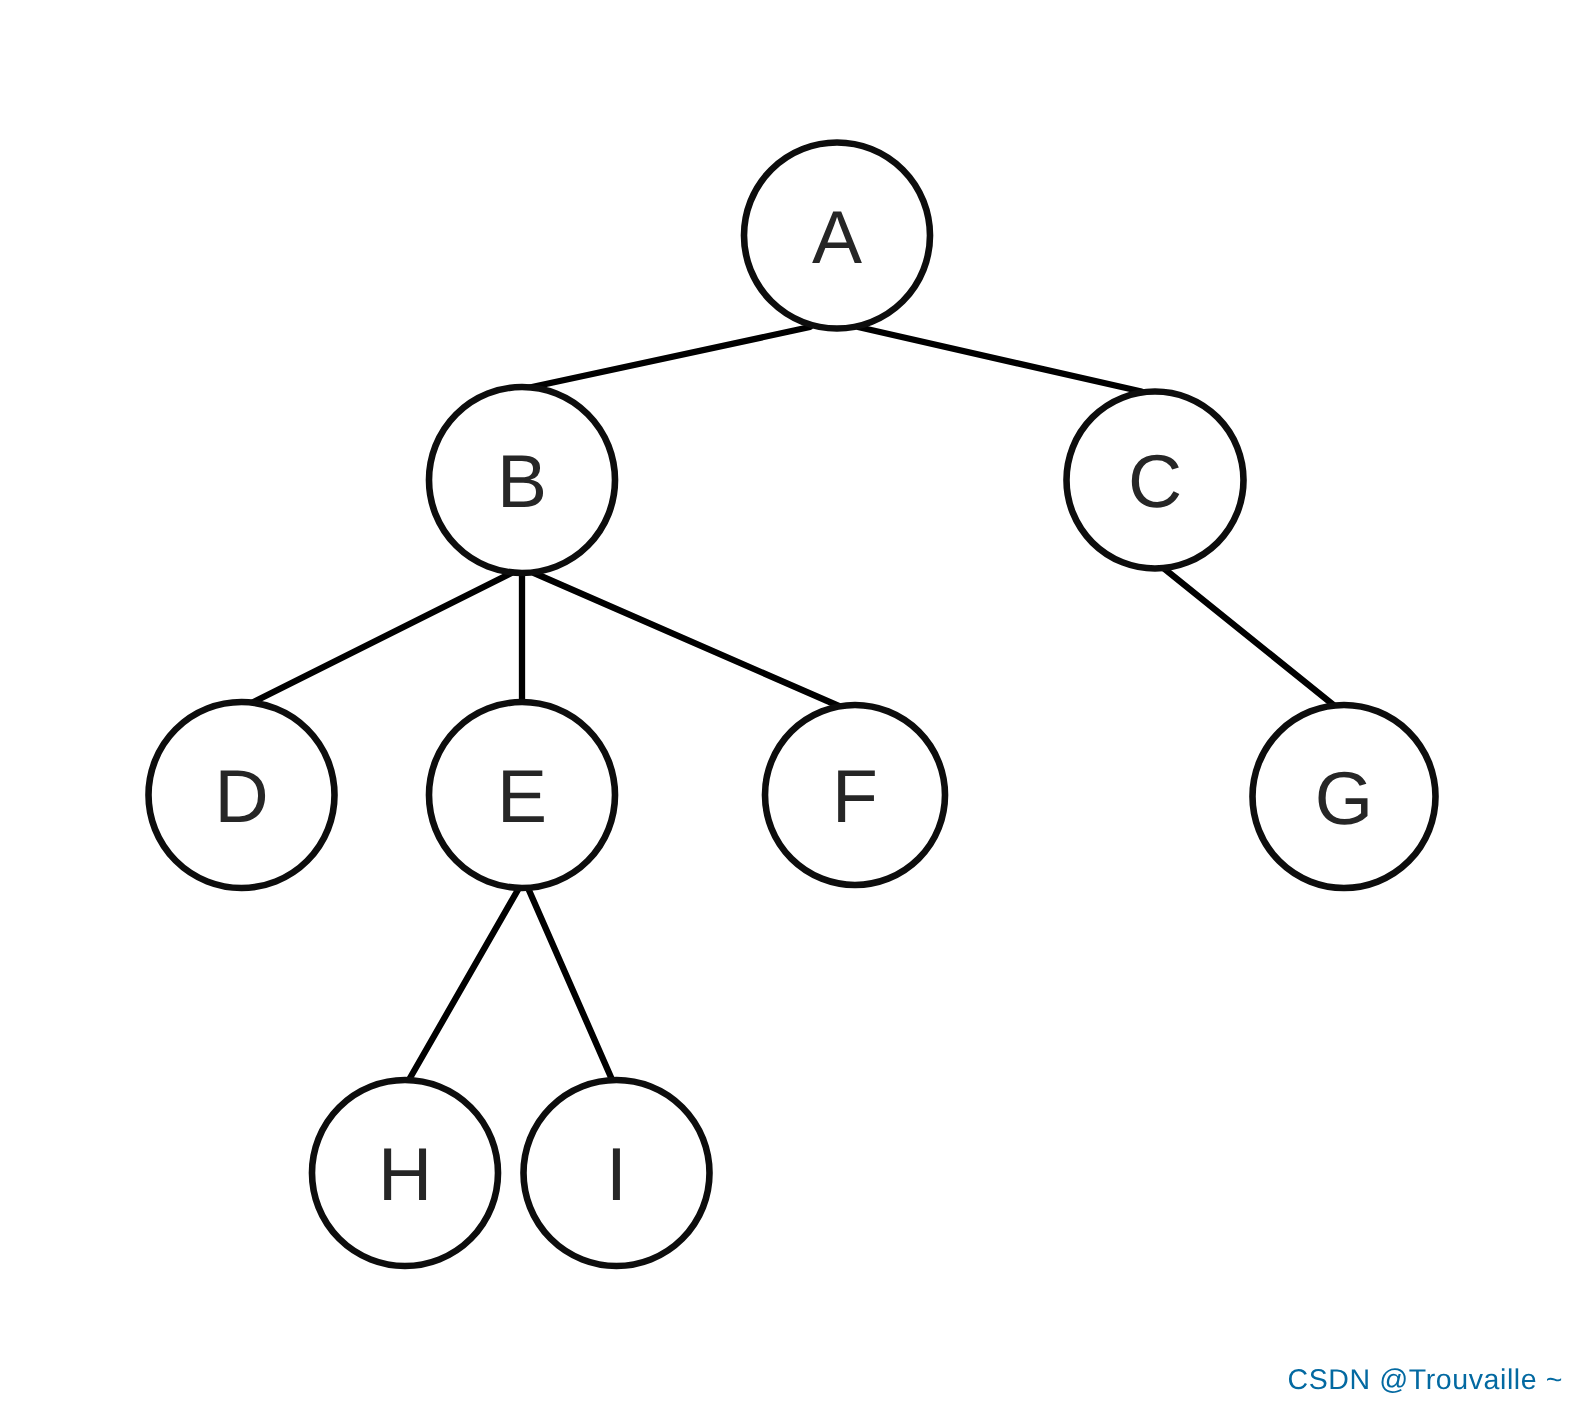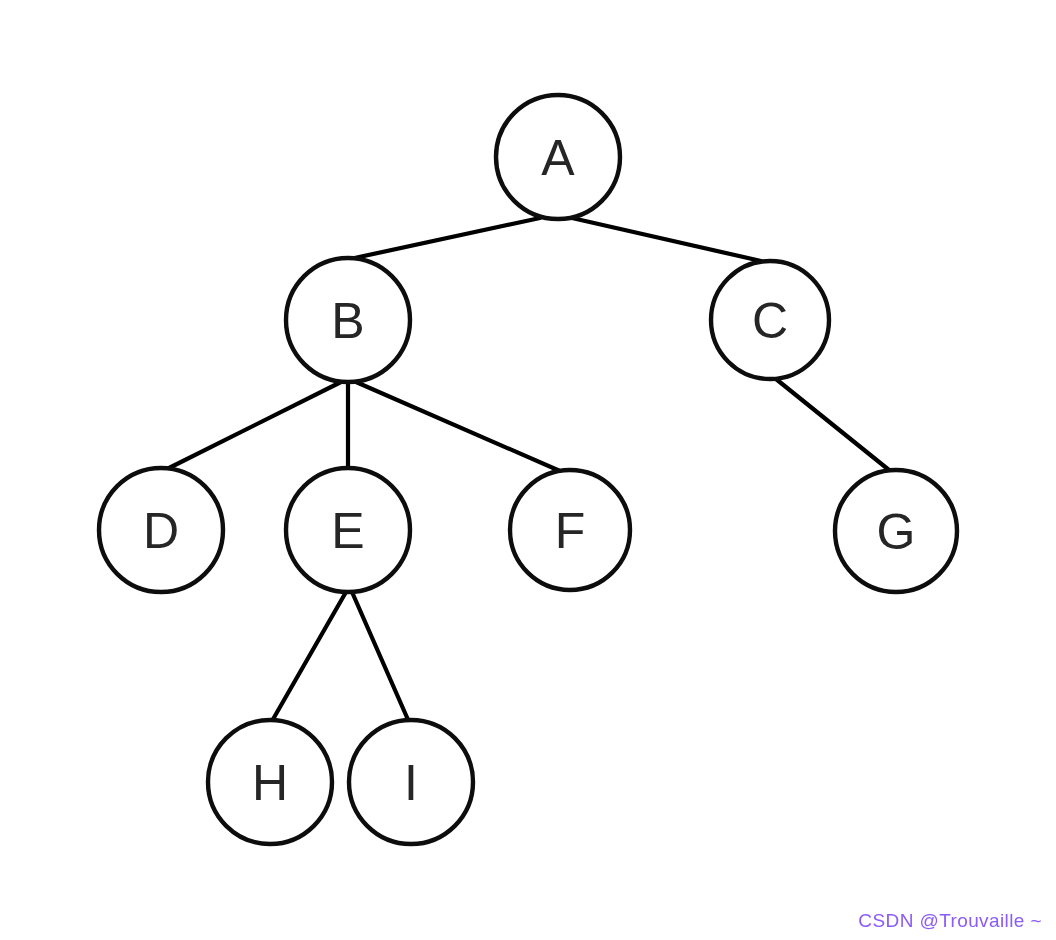--- a/index.html
+++ b/index.html
@@ -108,14 +108,14 @@
         <g>
           <circle cx="270" cy="782" r="62" class="node-circle" fill="#ffffff" stroke="#0d0d0d"></circle>
           <text x="270" y="783" class="node-label" fill="#262626">H</text>
         </g>
         <g>
           <circle cx="411" cy="782" r="62" class="node-circle" fill="#ffffff" stroke="#0d0d0d"></circle>
           <text x="411" y="783" class="node-label" fill="#262626">I</text>
         </g>
       </g>
   </svg>
-  <div class="watermark" style="color: #8b5cf6;">CSDN @Trouvaille ~</div>
+  <div class="watermark" style="color: #0369a1;">CSDN @Trouvaille ~</div>
 </div>
 
 </body></html>

